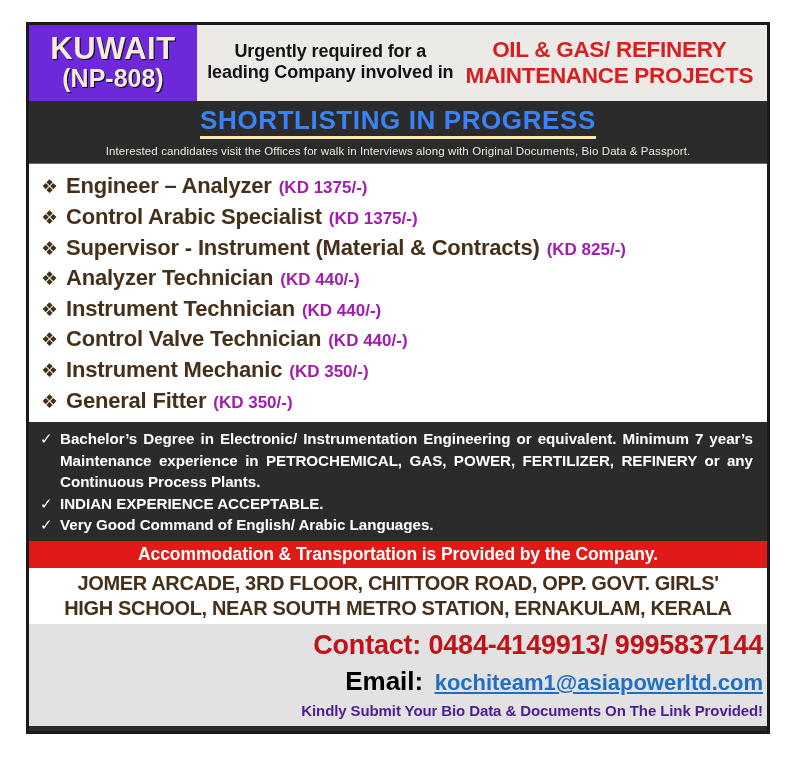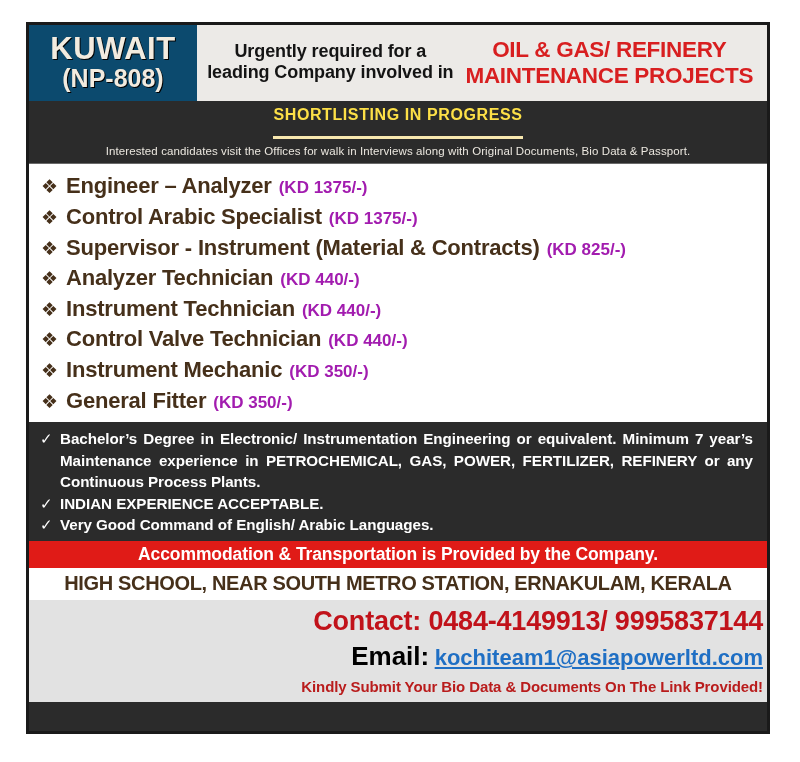--- a/index.html
+++ b/index.html
@@ -26,21 +26,21 @@
 
   
   .header-row {
     display: flex;
     align-items: stretch;
     background: #2b2b2b;
     height: 76px;
   }
   .kuwait-box {
     width: 168px;
-    background: #0c4a6e;
+    background: #6d28d9;
     display: flex;
     flex-direction: column;
     align-items: center;
     justify-content: center;
     padding: 2px 0 4px 0;
     box-sizing: border-box;
     flex-shrink: 0;
   }
   .kuwait-name {
     color: #f2ebdf;
@@ -87,26 +87,26 @@
   }
 
   
   .shortlist-band {
     background: #2b2b2b;
     text-align: center;
     padding: 5px 0 2px 0;
   }
   .shortlist-title {
     display: inline-block;
-    color: #fde047;
-    font-size: 16px;
+    color: #3b82f6;
+    font-size: 26px;
     font-weight: bold;
     letter-spacing: 0.6px;
     border-bottom: 3px solid #f7e7ae;
-    padding-bottom: 12px;
+    padding-bottom: 1px;
     line-height: 1.1;
   }
   .shortlist-sub {
     color: #ebe7df;
     font-size: 11.5px;
     text-align: center;
     padding: 4px 8px 5px 8px;
     letter-spacing: 0.1px;
     line-height: 1.2;
   }
@@ -224,24 +224,24 @@
   .email-label {
     color: #000000;
     font-size: 26px;
     font-weight: bold;
   }
   .email-addr {
     color: #1f6fc4;
     font-size: 22px;
     font-weight: bold;
     text-decoration: underline;
-    margin-left: 1px;
+    margin-left: 7px;
   }
   .submit-note {
-    color: #b91c1c;
+    color: #4c1d95;
     font-size: 15px;
     font-weight: bold;
     line-height: 1.2;
     margin-top: 5px;
     letter-spacing: -0.1px;
   }
 </style>
 </head>
 <body>
 
@@ -319,20 +319,21 @@
       <span class="req-check">✓</span>
       <span class="req-text">Very Good Command of English/ Arabic Languages.</span>
     </div>
   </div>
 
   <div class="accom-band">
     <span class="accom-text">Accommodation &amp; Transportation is Provided by the Company.</span>
   </div>
 
   <div class="address-panel">
+    <div class="address-line">JOMER ARCADE, 3RD FLOOR, CHITTOOR ROAD, OPP. GOVT. GIRLS'</div>
     <div class="address-line">HIGH SCHOOL, NEAR SOUTH METRO STATION, ERNAKULAM, KERALA</div>
   </div>
 
   <div class="contact-panel">
     <div class="contact-line">Contact: 0484-4149913/ 9995837144</div>
     <div class="email-line">
       <span class="email-label">Email:</span>
       <span class="email-addr">kochiteam1@asiapowerltd.com</span>
     </div>
     <div class="submit-note">Kindly Submit Your Bio Data &amp; Documents On The Link Provided!</div>

